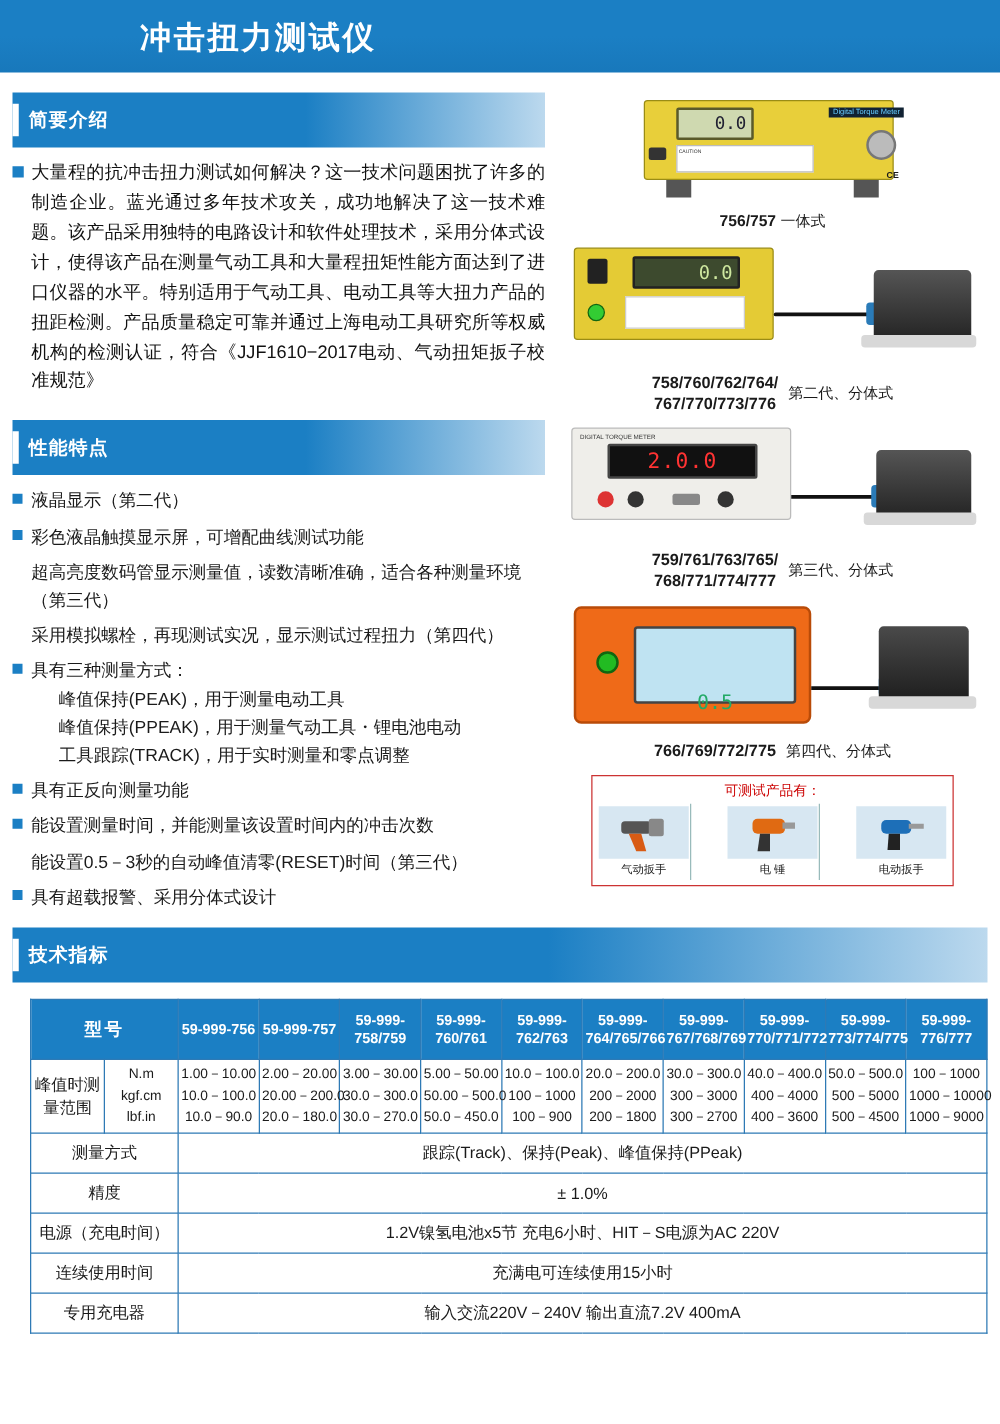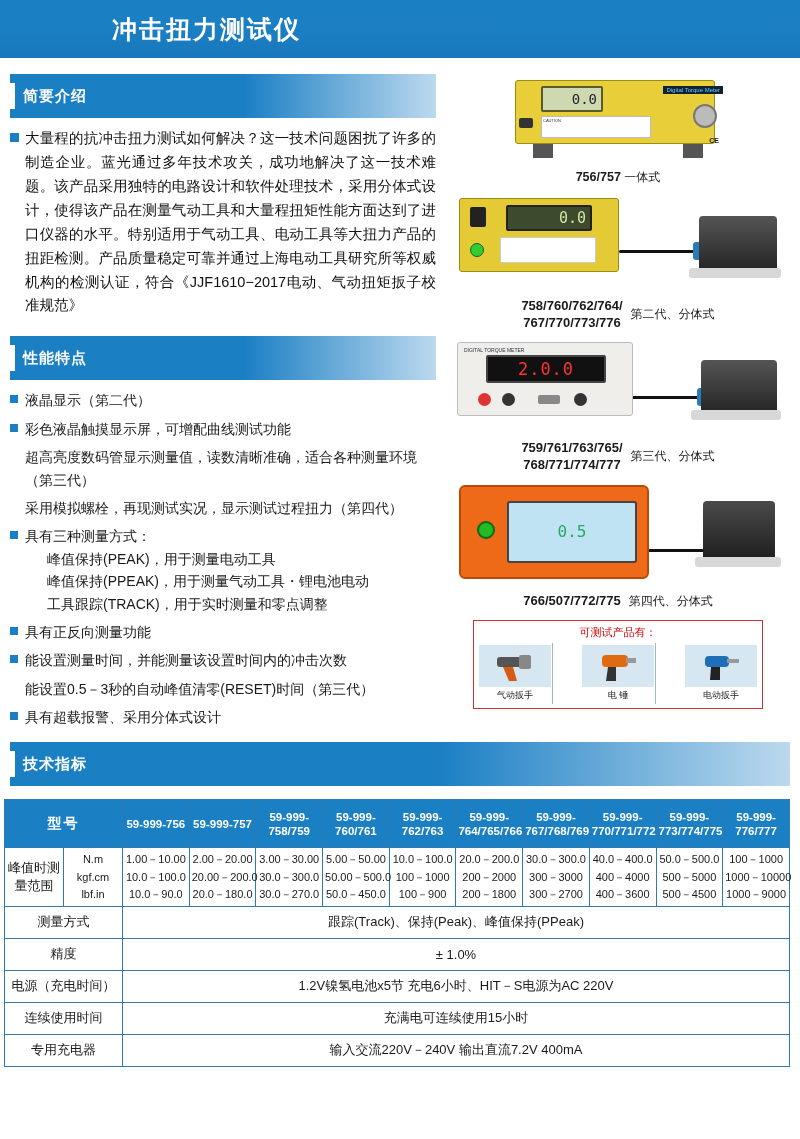--- a/index.html
+++ b/index.html
@@ -141,21 +141,21 @@
   .dev3 .meter .r4 { position:absolute; left:116px; top:50px; width:13px;height:13px;border-radius:50%;background:#333;}
   .dev3 .cable { position:absolute; left:180px; top:56px; width:70px; height:3px; background:#111;}
   .dev3 .conn { position:absolute; left:244px; top:48px; width:22px;height:18px;background:#2a7bb8;border-radius:3px;}
   .dev3 .trans { position:absolute; right:6px; top:20px; width:76px; height:56px; background:linear-gradient(to bottom,#555,#222); border-radius:4px;}
   .dev3 .flange { position:absolute; right:2px; top:70px; width:90px; height:10px; background:#d8d8d8; border-radius:3px;}
 
   
   .dev4 { width: 330px; height: 112px; position: relative; }
   .dev4 .meter { position:absolute; left:6px; top:4px; width:190px; height:94px; background:#ef6a18; border:2px solid #b94b08; border-radius:6px;}
   .dev4 .meter .scr { position:absolute; left:46px; top:14px; width:130px; height:62px; background:#bfe3f2; border:2px solid #444; border-radius:3px;}
-  .dev4 .meter .scr .val { color:#2a6; font-family:"DejaVu Sans Mono", monospace; font-size:16px; text-align:center; line-height:58px;}
+  .dev4 .meter .scr .val { color:#2a6; font-family:"DejaVu Sans Mono", monospace; font-size:16px; text-align:center; line-height:58px;margin-top:30px;}
   .dev4 .meter .pw { position:absolute; left:16px; top:34px; width:18px;height:18px;border-radius:50%;background:#2b2;border:2px solid #161;}
   .dev4 .cable { position:absolute; left:196px; top:68px; width:62px; height:3px; background:#111;}
   .dev4 .conn { position:absolute; left:250px; top:60px; width:20px;height:16px;background:#2a7bb8;border-radius:3px;}
   .dev4 .trans { position:absolute; right:8px; top:20px; width:72px; height:62px; background:linear-gradient(to bottom,#4a4a4a,#1c1c1c); border-radius:4px;}
   .dev4 .flange { position:absolute; right:2px; top:76px; width:86px; height:10px; background:#d8d8d8; border-radius:3px;}
 
   
   .testable {
     border: 1px solid #c33;
     width: 290px;
@@ -167,21 +167,21 @@
   .testable .t-grid { display:flex;gap:28px; }
   .testable .t-cell { flex:1; text-align:center; border-right:1px solid #9bb; padding:2px 1px; }
   .testable .t-cell:last-child { border-right:none; }
   .testable .t-img { height:42px; background:#d7e7f2; display:flex;align-items:center;justify-content:center;}
   .testable .t-lbl { font-size:9px; margin-top:2px;}
 
   
   .tool-svg { width:44px; height:38px; }
 
   
-  .spec-wrap { padding: 4px 10px 0 4px; }
+  .spec-wrap { padding: 4px 10px 0 24px; }
   table.spec {
     width: 100%;
     border-collapse: collapse;
     font-size: 11.5px;
     table-layout: fixed;
   }
   table.spec th, table.spec td {
     border: 1px solid #2e7ab5;
     text-align: center;
     vertical-align: middle;
@@ -359,21 +359,21 @@
                 <div class="val">0.5</div>
               </div>
             </div>
             <div class="cable"></div>
             <div class="conn"></div>
             <div class="trans"></div>
             <div class="flange"></div>
           </div>
         </div>
         <div class="cap-flex">
-          <div class="cap-codes">766/507/772/775</div>
+          <div class="cap-codes">766/769/772/775</div>
           <div class="prod-caption" style="margin:0"><span class="note">第四代、分体式</span></div>
         </div>
       </div>
 
       <div class="testable">
         <div class="t-title">可测试产品有：</div>
         <div class="t-grid">
           <div class="t-cell">
             <div class="t-img">
               <svg class="tool-svg" viewBox="0 0 44 38">

